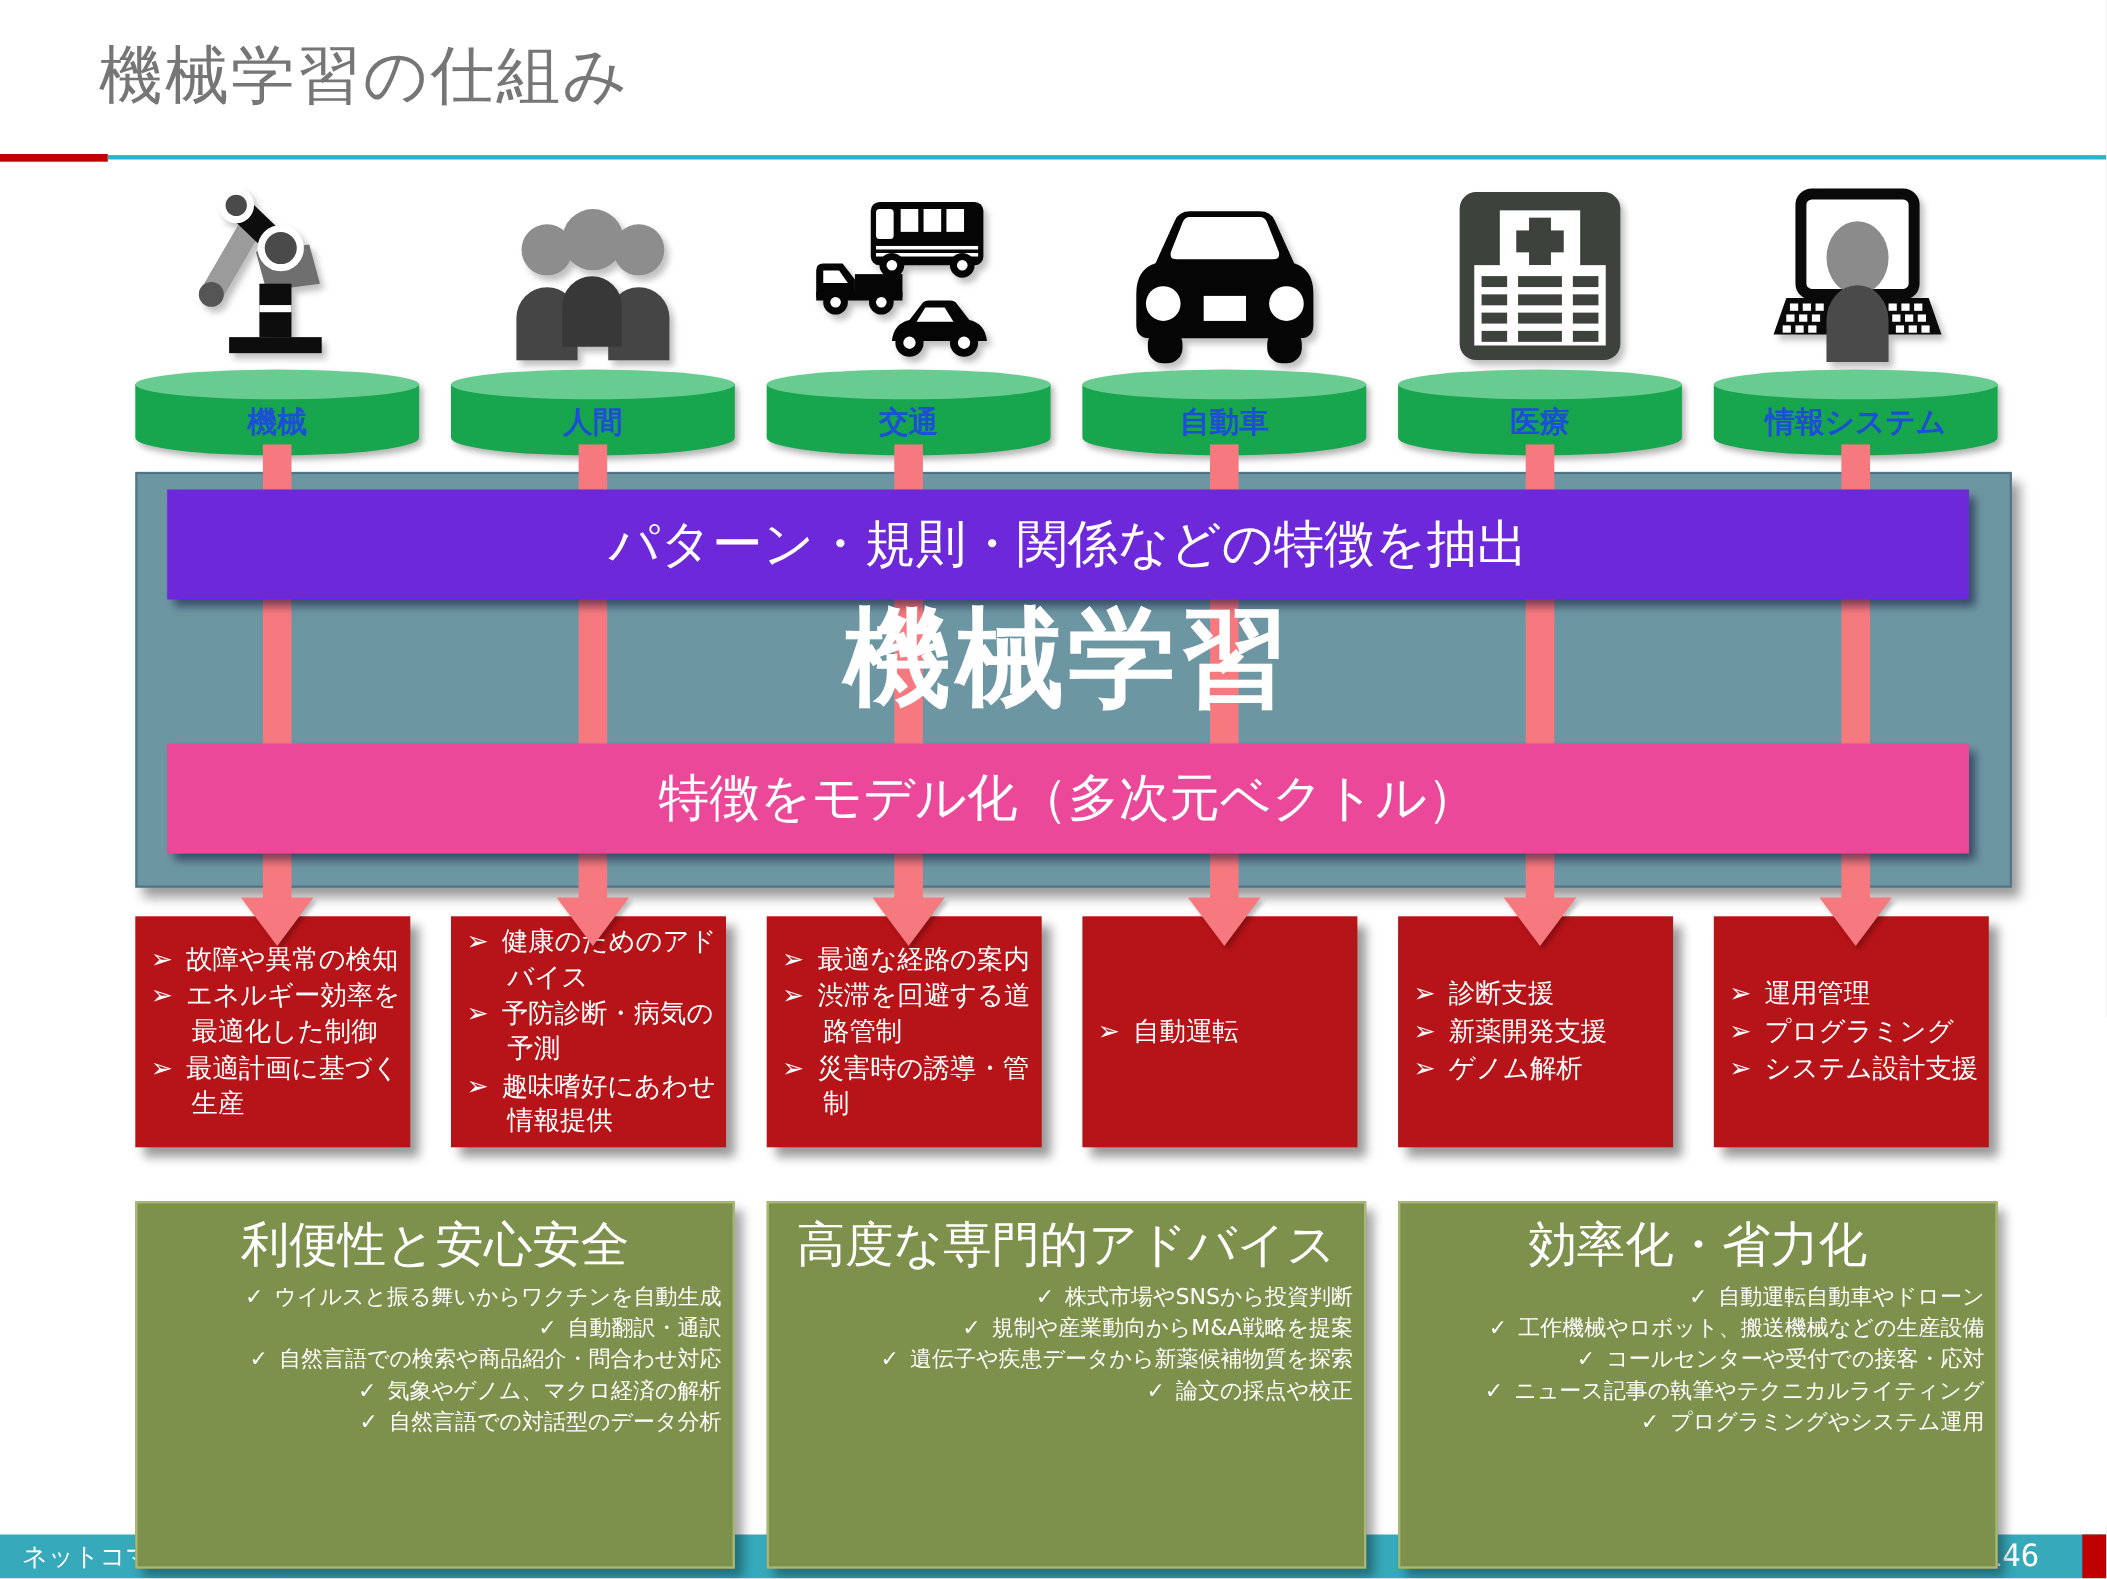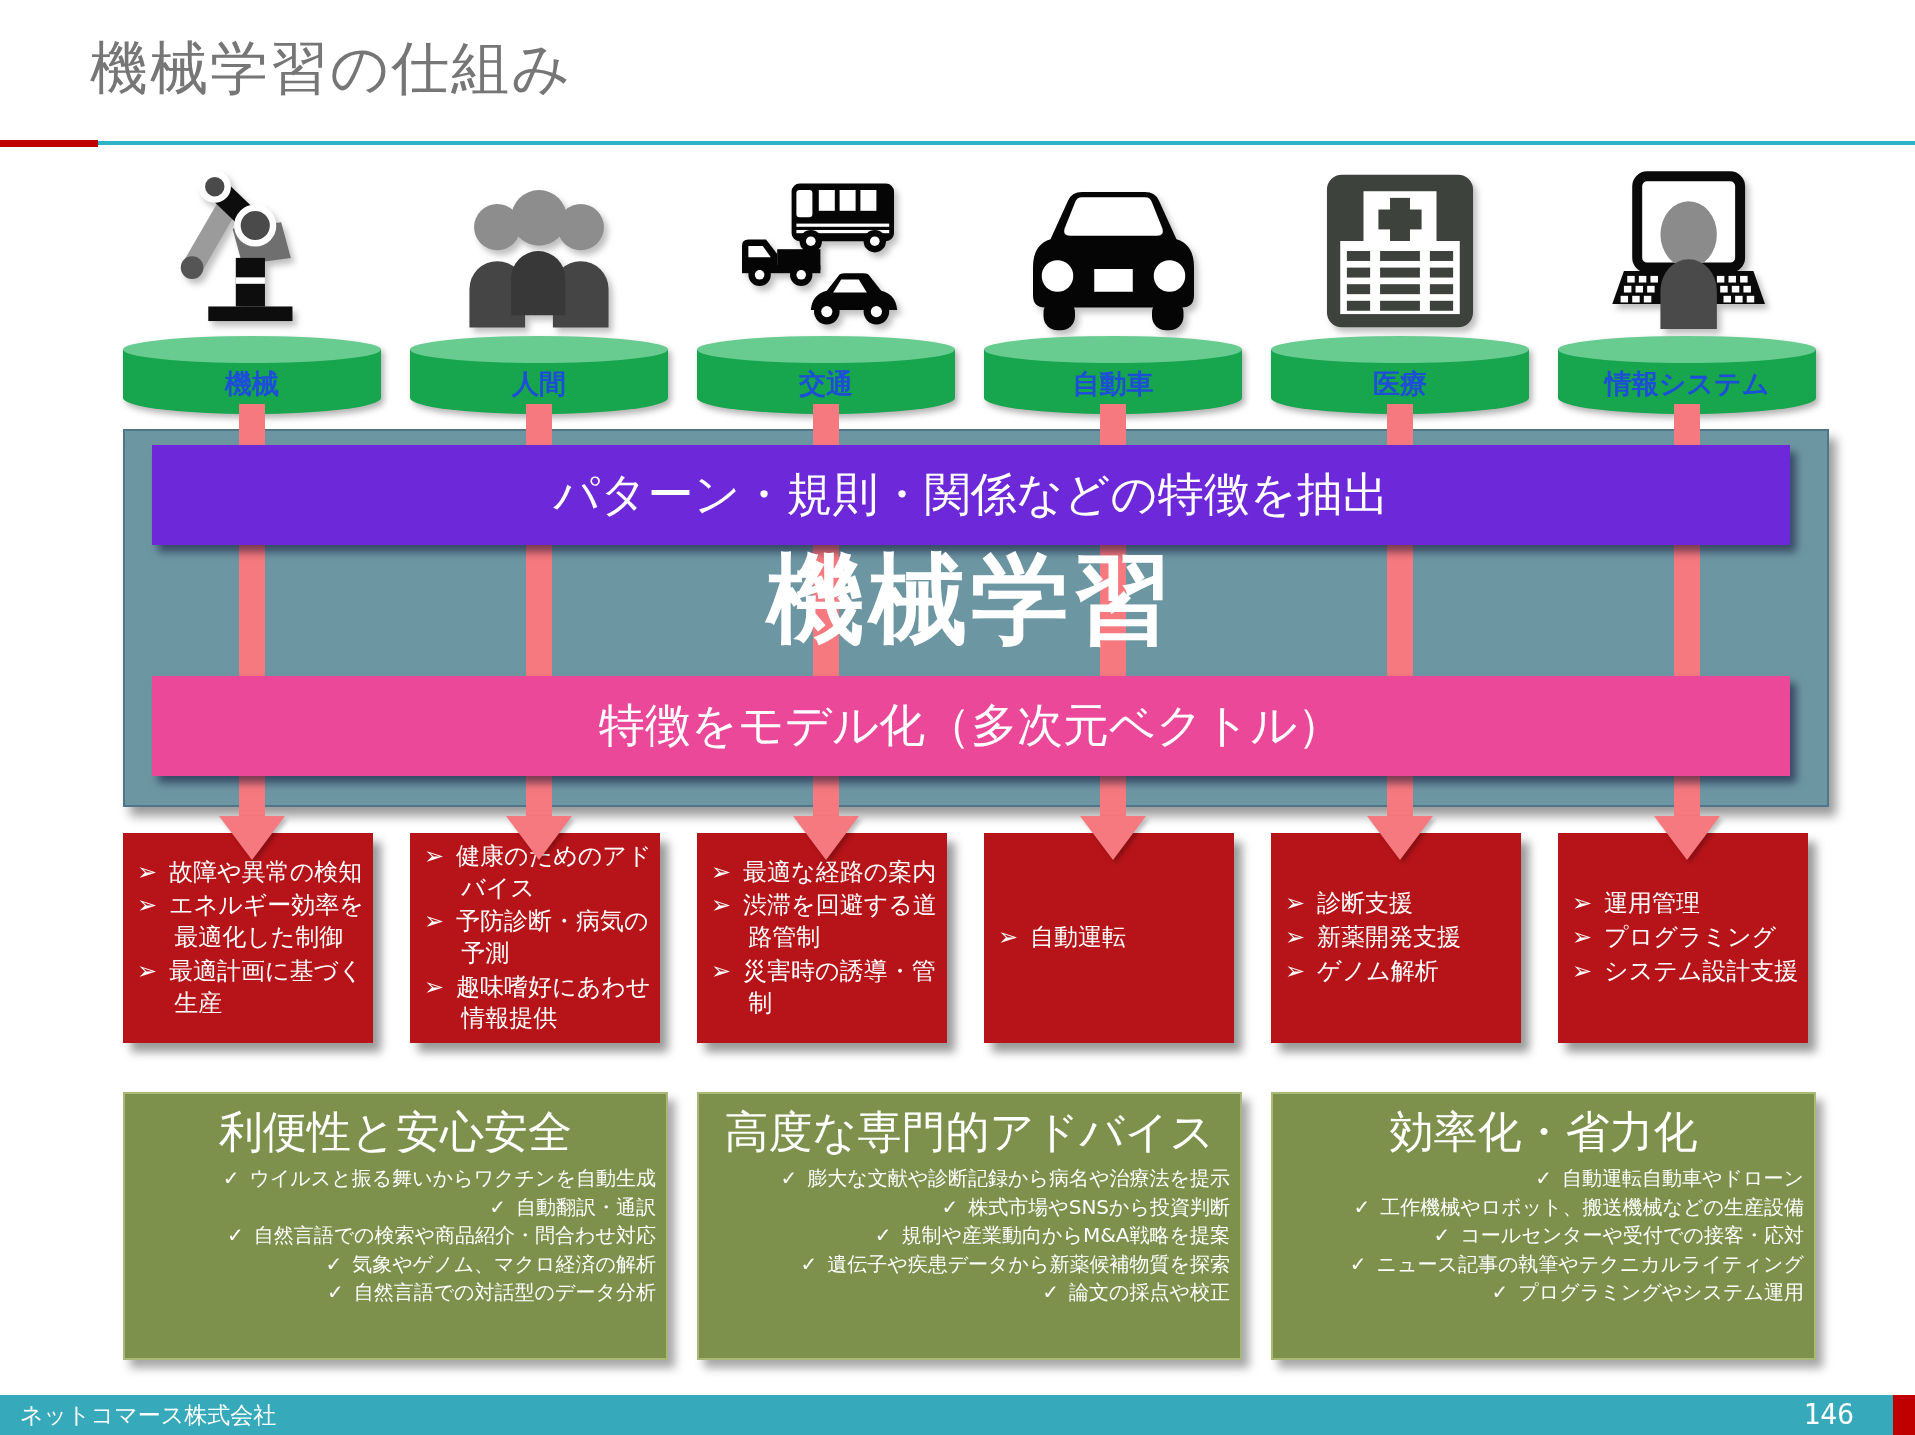--- a/index.html
+++ b/index.html
@@ -33,21 +33,21 @@
   .banner-extract{top:445px;background:#6d28d9;}
   .banner-model{top:676px;background:#ec4899;}
   .ml-core{position:absolute;left:152px;top:550px;width:1638px;text-align:center;color:#fff;
            font-size:98px;font-weight:bold;line-height:1.0;z-index:3;letter-spacing:4px;}
 
   .outcome-box{position:absolute;top:833px;width:250px;height:210px;background:#b61418;
                box-shadow:8px 9px 9px rgba(0,0,0,.4);z-index:1;display:flex;align-items:center;}
   .outcome-list{list-style:none;margin:0;padding:0 8px 0 14px;color:#fff;font-size:24px;line-height:1.32;}
   .outcome-list li{padding-left:1.55em;text-indent:-1.55em;margin:2px 0;}
 
-  .benefit-box{position:absolute;top:1092px;width:545px;height:268px;background:#7d914d;
+  .benefit-box{position:absolute;top:1092px;width:545px;height:334px;background:#7d914d;
                border:2px solid #a9b877;box-shadow:7px 8px 9px rgba(0,0,0,.35);z-index:1;box-sizing:border-box;}
   .benefit-title{margin-top:10px;text-align:center;color:#fff;font-size:44px;line-height:1.25;}
   .benefit-list{list-style:none;margin:6px 0 0 0;padding:0 10px 0 28px;color:#fff;font-size:20px;line-height:1.38;text-align:right;}
   .benefit-list li{padding-left:1.5em;text-indent:-1.5em;margin:1px 0;}
 
   .footer-bar{position:absolute;left:0;top:1395px;width:1915px;height:40px;background:#36a9ba;}
   .footer-company{position:absolute;left:20px;top:1400px;color:#fff;font-size:23px;}
   .footer-page{position:absolute;right:61px;top:1398px;color:#fff;font-size:28px;
                font-family:"DejaVu Sans Mono","Liberation Mono",monospace;}
   .footer-accent{position:absolute;right:0;top:1395px;width:22px;height:40px;background:#c00000;}
@@ -274,21 +274,20 @@
         <li>✓ ウイルスと振る舞いからワクチンを自動生成</li>
         <li>✓ 自動翻訳・通訳</li>
         <li>✓ 自然言語での検索や商品紹介・問合わせ対応</li>
         <li>✓ 気象やゲノム、マクロ経済の解析</li>
         <li>✓ 自然言語での対話型のデータ分析</li>
       </ul>
   </div>
   <div class="benefit-box" style="left:697px">
     <div class="benefit-title">高度な専門的アドバイス</div>
     <ul class="benefit-list">
-        <li>✓ 膨大な文献や診断記録から病名や治療法を提示</li>
         <li>✓ 株式市場やSNSから投資判断</li>
         <li>✓ 規制や産業動向からM&amp;A戦略を提案</li>
         <li>✓ 遺伝子や疾患データから新薬候補物質を探索</li>
         <li>✓ 論文の採点や校正</li>
       </ul>
   </div>
   <div class="benefit-box" style="left:1271px">
     <div class="benefit-title">効率化・省力化</div>
     <ul class="benefit-list">
         <li>✓ 自動運転自動車やドローン</li>

